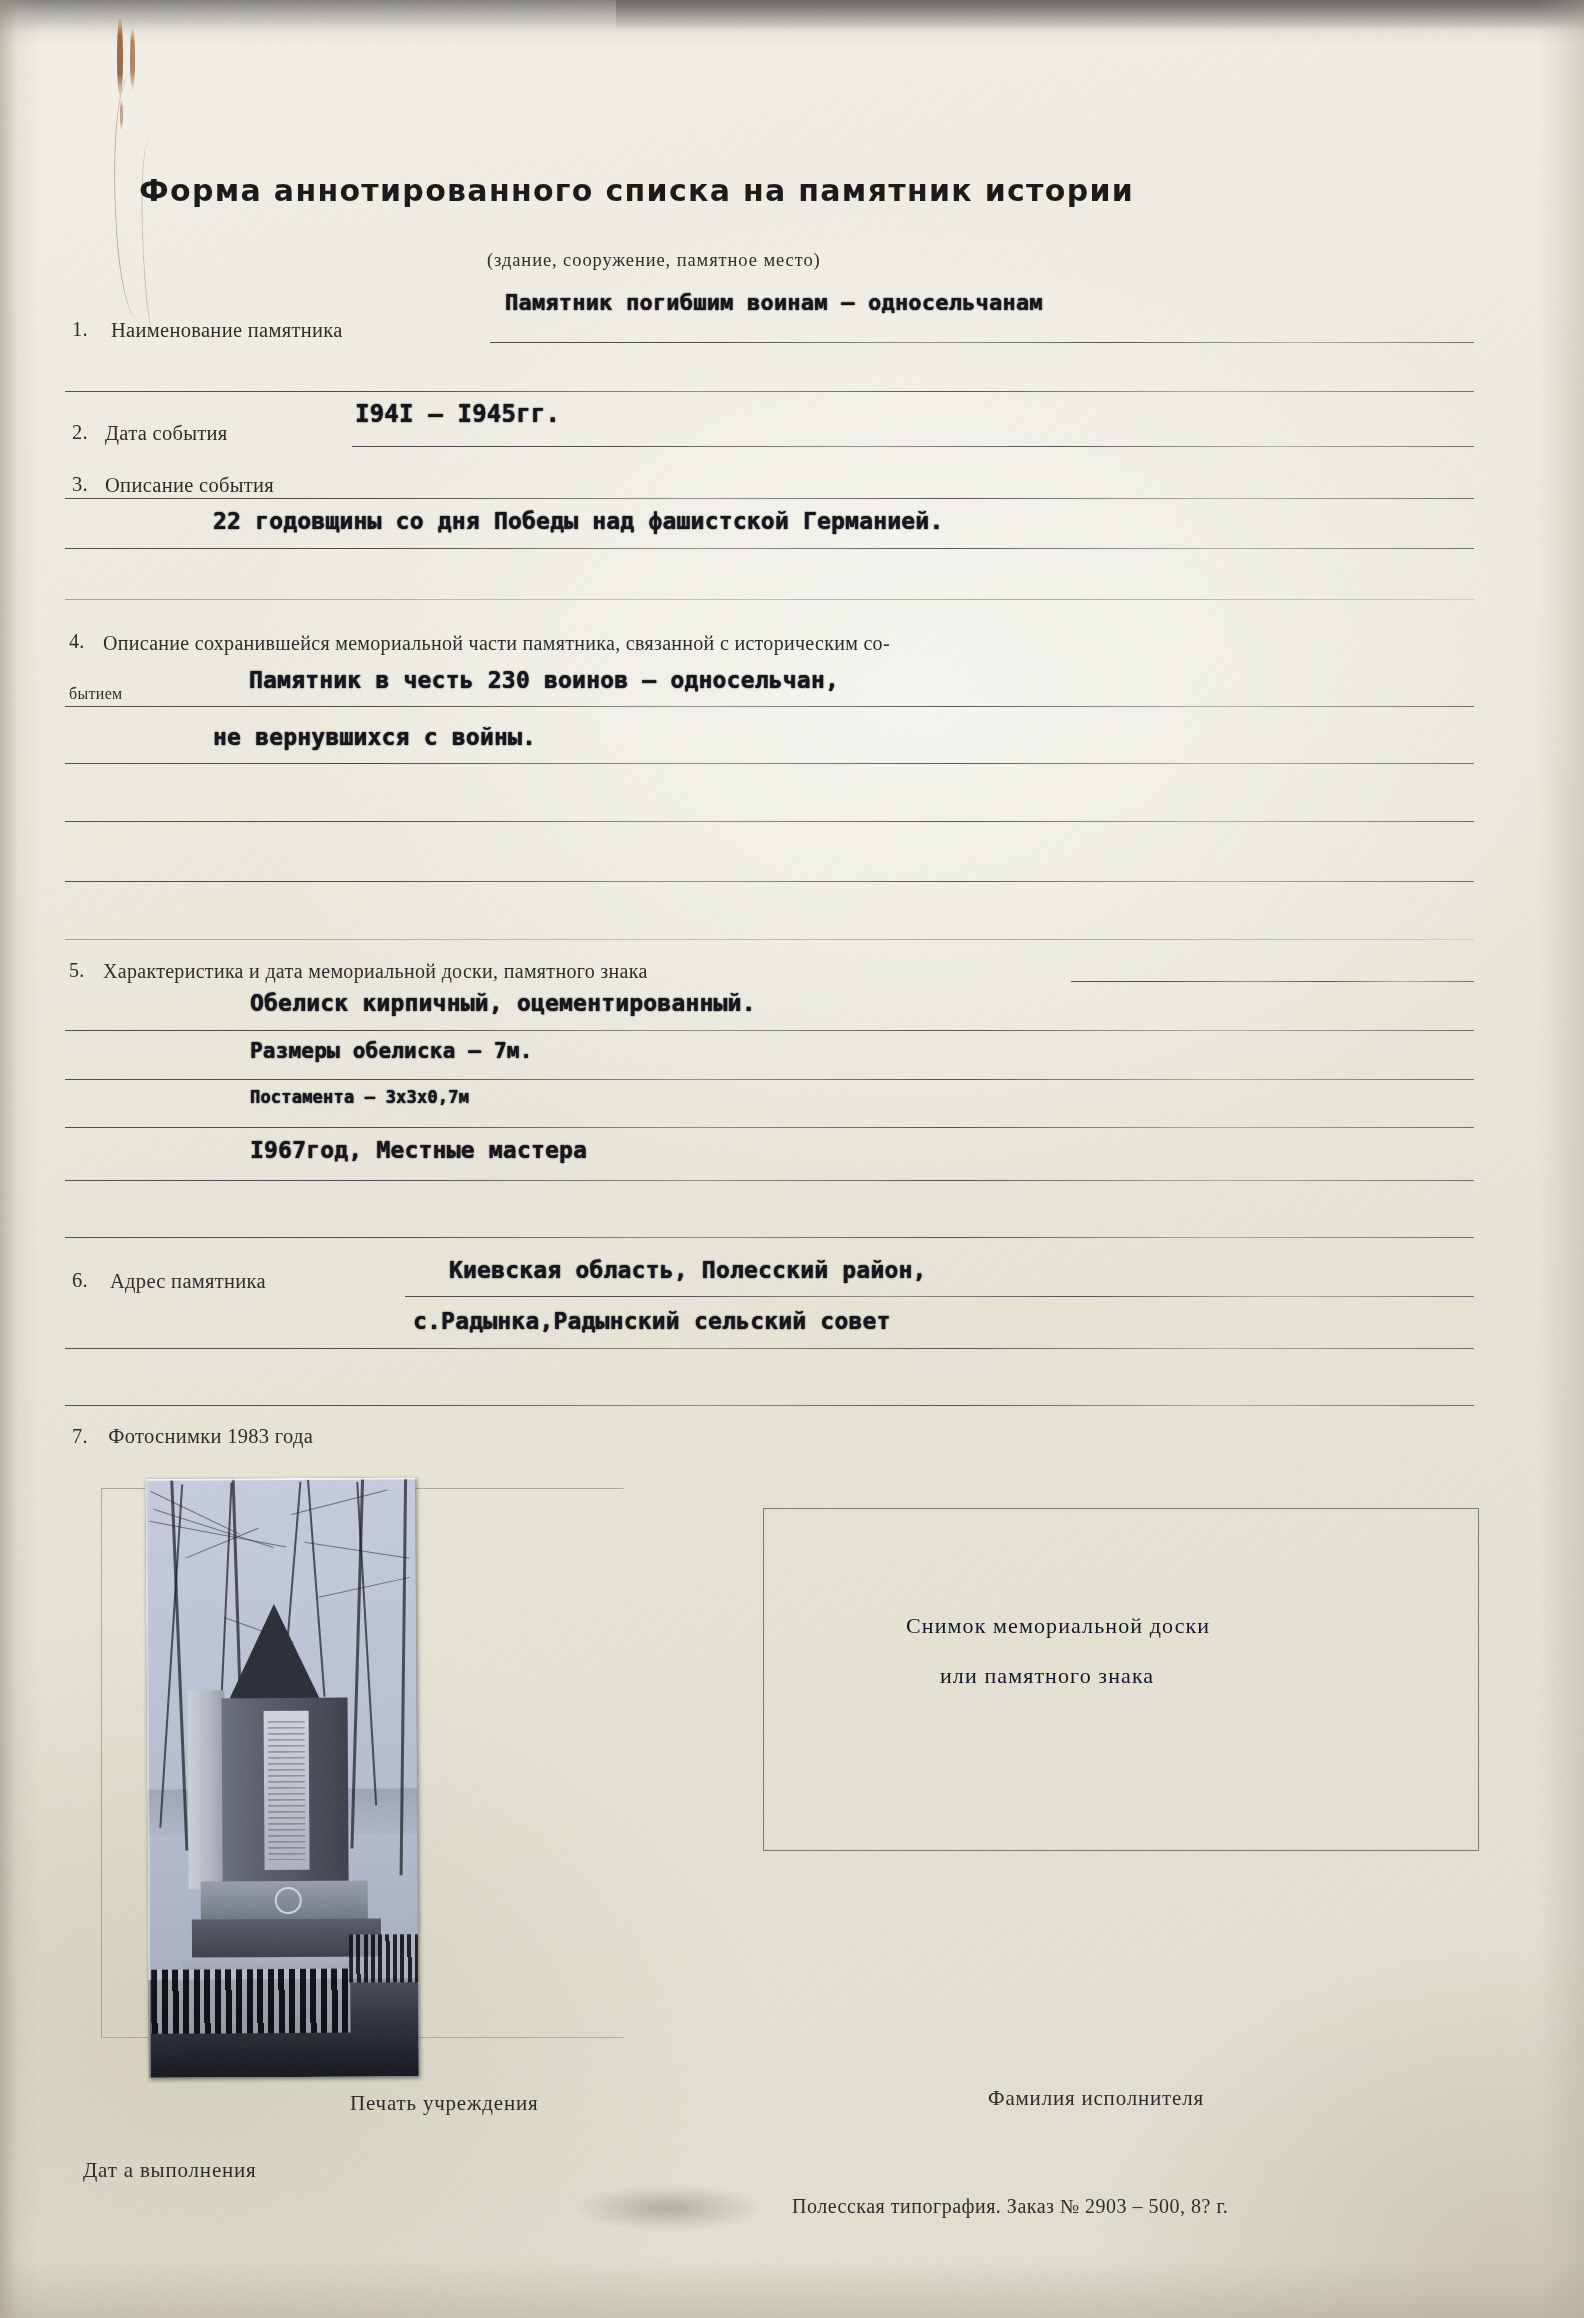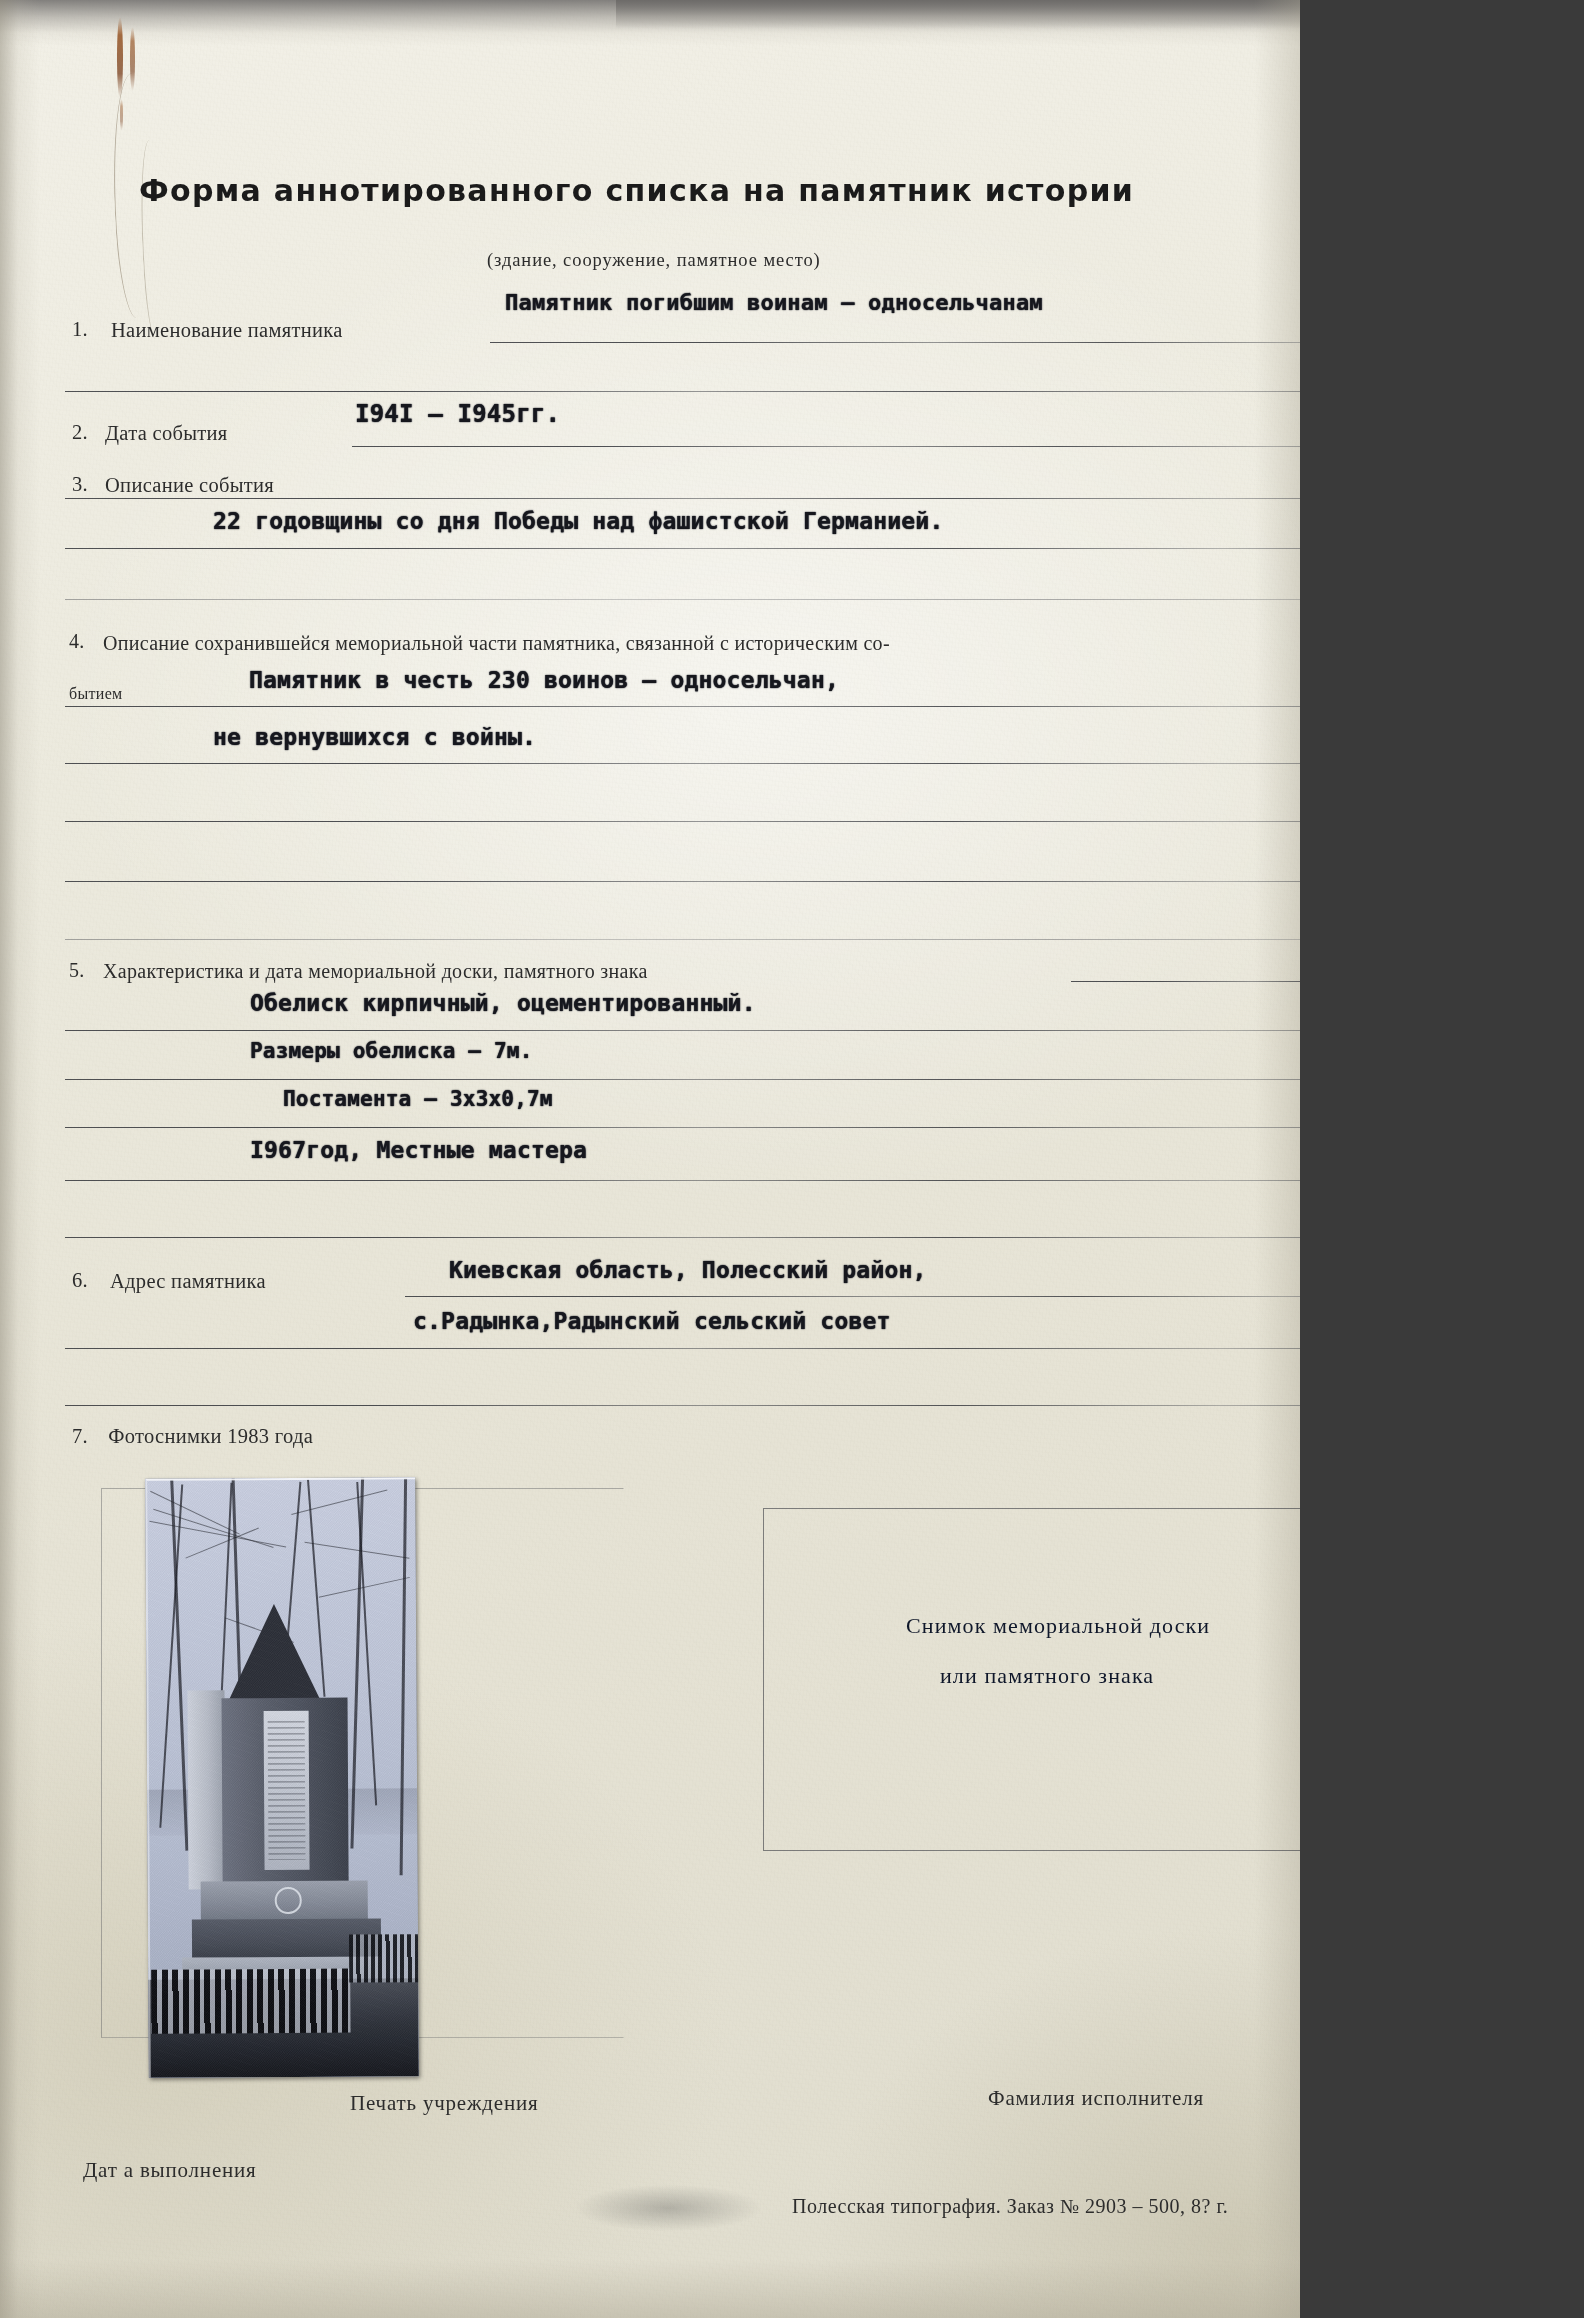--- a/index.html
+++ b/index.html
@@ -3,21 +3,21 @@
 <meta charset="utf-8">
 <style>
   html, body {
     margin: 0;
     padding: 0;
     background: #3a3a3a;
   }
   
   #page {
     position: relative;
-    width: 1300px;
+    width: 1584px;
     height: 2319px;
     overflow: hidden;
     background: #e9e7dc;
     font-family: "Liberation Serif", serif;
     color: #232323;
   }
   
   .paper-base {
     position: absolute; inset: 0;
     background:
@@ -280,21 +280,21 @@
   <div class="rule" style="left:65px; top:881px; width:1409px;"></div>
   <div class="rule faint" style="left:65px; top:939px; width:1409px;"></div>
 
   <div class="printed" style="left:69px; top:959px; font-size:20px;">5.</div>
   <div class="printed" style="left:103px; top:960px; font-size:20px;">Характеристика и   дата мемориальной  доски, памятного  знака</div>
   <div class="rule" style="left:1071px; top:981px; width:403px;"></div>
   <div class="typed" style="left:250px; top:990px; font-size:23px;">Обелиск кирпичный, оцементированный.</div>
   <div class="rule" style="left:65px; top:1030px; width:1409px;"></div>
   <div class="typed" style="left:250px; top:1039px; font-size:21px;">Размеры обелиска – 7м.</div>
   <div class="rule" style="left:65px; top:1079px; width:1409px;"></div>
-  <div class="typed" style="left:250px; top:1087px; font-size:21px;margin-left:33px;">Постамента – 3х3х0,7м</div>
+  <div class="typed" style="left:250px; top:1087px; font-size:17px;">Постамента – 3х3х0,7м</div>
   <div class="rule" style="left:65px; top:1127px; width:1409px;"></div>
   <div class="typed" style="left:250px; top:1137px; font-size:23px;">I967год,    Местные мастера</div>
   <div class="rule" style="left:65px; top:1180px; width:1409px;"></div>
   <div class="rule" style="left:65px; top:1237px; width:1409px;"></div>
 
   <div class="printed" style="left:72px; top:1269px; font-size:20.5px;">6.</div>
   <div class="printed" style="left:110px; top:1270px; font-size:20.5px;">Адрес  памятника</div>
   <div class="typed" style="left:449px; top:1257px; font-size:23px;">Киевская область, Полесский район,</div>
   <div class="rule" style="left:405px; top:1296px; width:1069px;"></div>
   <div class="typed" style="left:413px; top:1308px; font-size:23px;">с.Радынка,Радынский сельский совет</div>

